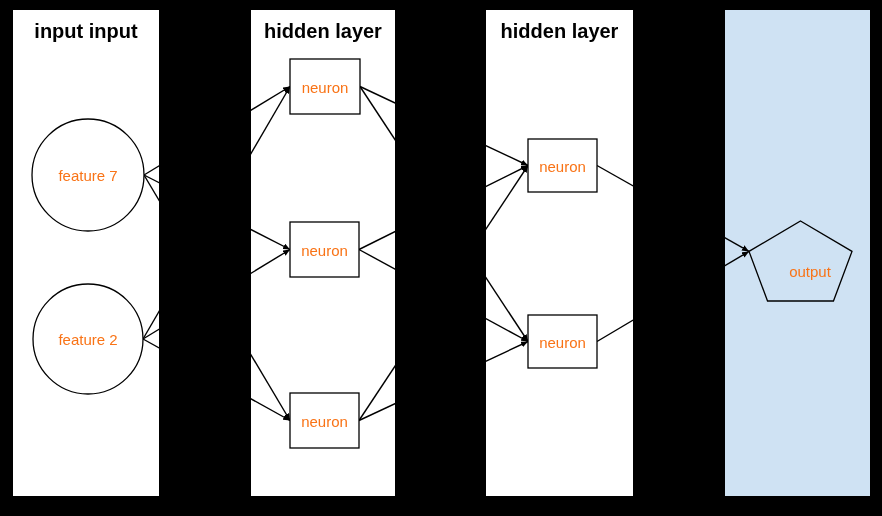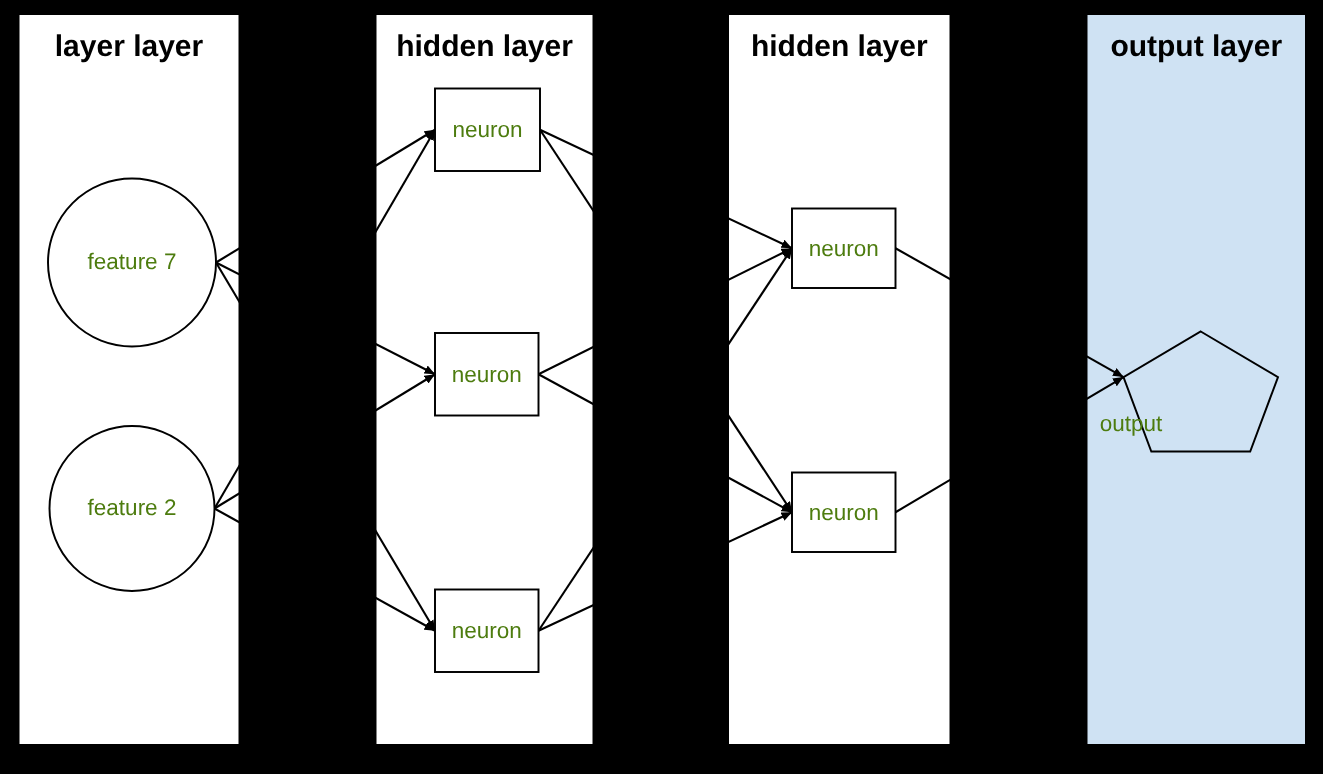--- a/index.html
+++ b/index.html
@@ -16,21 +16,21 @@
     font-size: 20px;
     font-weight: bold;
     line-height: 24px;
     text-align: center;
     color: #000000;
     white-space: nowrap;
   }
   .node-label {
     position: absolute;
     font-size: 15px;
-    color: #4d7c0f;
+    color: #f97316;
     transform: translate(-50%, -50%);
     white-space: nowrap;
   }
 </style>
 </head>
 <body>
 
 <div class="canvas">
   <svg id="svg-canvas" width="882" height="516">
       <defs>
@@ -59,26 +59,25 @@
       <circle cx="88" cy="175" r="56" fill="#ffffff" stroke="#000000" stroke-width="1.3"></circle>
       <circle cx="88" cy="339" r="55" fill="#ffffff" stroke="#000000" stroke-width="1.3"></circle>
       <rect x="290" y="59" width="70" height="55" fill="#ffffff" stroke="#000000" stroke-width="1.3"></rect>
       <rect x="290" y="222" width="69" height="55" fill="#ffffff" stroke="#000000" stroke-width="1.3"></rect>
       <rect x="290" y="393" width="69" height="55" fill="#ffffff" stroke="#000000" stroke-width="1.3"></rect>
       <rect x="528" y="139" width="69" height="53" fill="#ffffff" stroke="#000000" stroke-width="1.3"></rect>
       <rect x="528" y="315" width="69" height="53" fill="#ffffff" stroke="#000000" stroke-width="1.3"></rect>
       <polygon points="800.5,221 852,251.4 833.46,301 767.54,301 749,251.4" fill="#cfe2f3" stroke="#000000" stroke-width="1.3"></polygon>
     </svg>
 
-  <div class="panel-title" style="left: 13px; top: 19px; width: 146px;">layer layer</div>
+  <div class="panel-title" style="left: 13px; top: 19px; width: 146px;">input input</div>
   <div class="panel-title" style="left: 251px; top: 19px; width: 144px;">hidden layer</div>
   <div class="panel-title" style="left: 486px; top: 19px; width: 147px;">hidden layer</div>
-  <div class="panel-title" style="left: 725px; top: 19px; width: 145px;">output layer</div>
 
   <div class="node-label" style="left: 88px; top: 175px;">feature 7</div>
   <div class="node-label" style="left: 88px; top: 339px; text-align: right;">feature 2</div>
   <div class="node-label" style="left: 325px; top: 86.5px;">neuron</div>
   <div class="node-label" style="left: 324.5px; top: 249.5px;">neuron</div>
   <div class="node-label" style="left: 324.5px; top: 420.5px;">neuron</div>
   <div class="node-label" style="left: 562.5px; top: 165.5px;">neuron</div>
   <div class="node-label" style="left: 562.5px; top: 341.5px;">neuron</div>
-  <div class="node-label" style="left: 754px; top: 270.6px; margin-top: 12px;">output</div>
+  <div class="node-label" style="left: 810px; top: 270.6px;">output</div>
 </div>
 
 </body></html>

